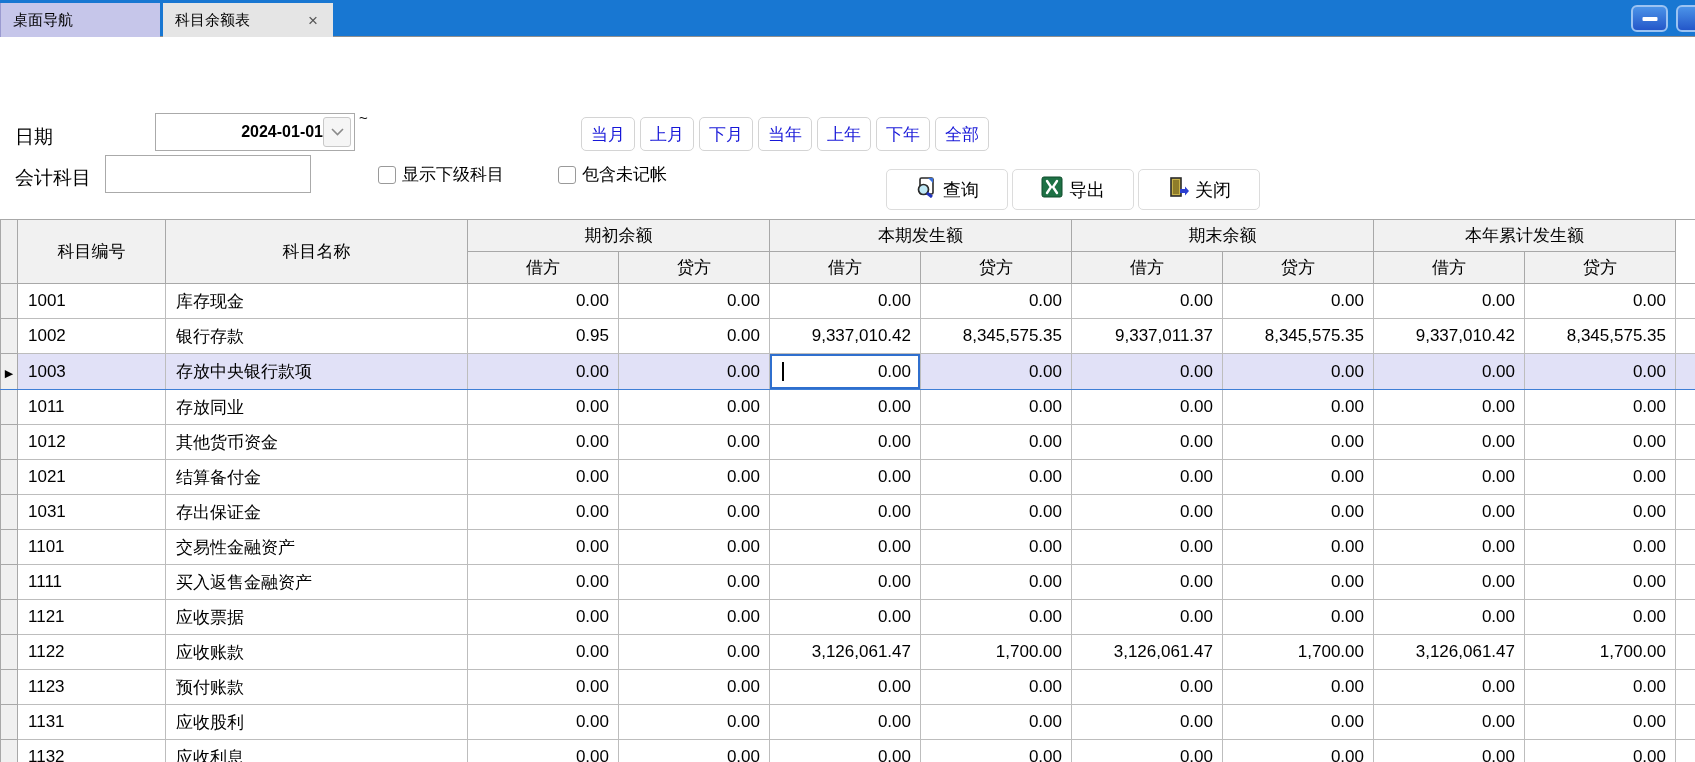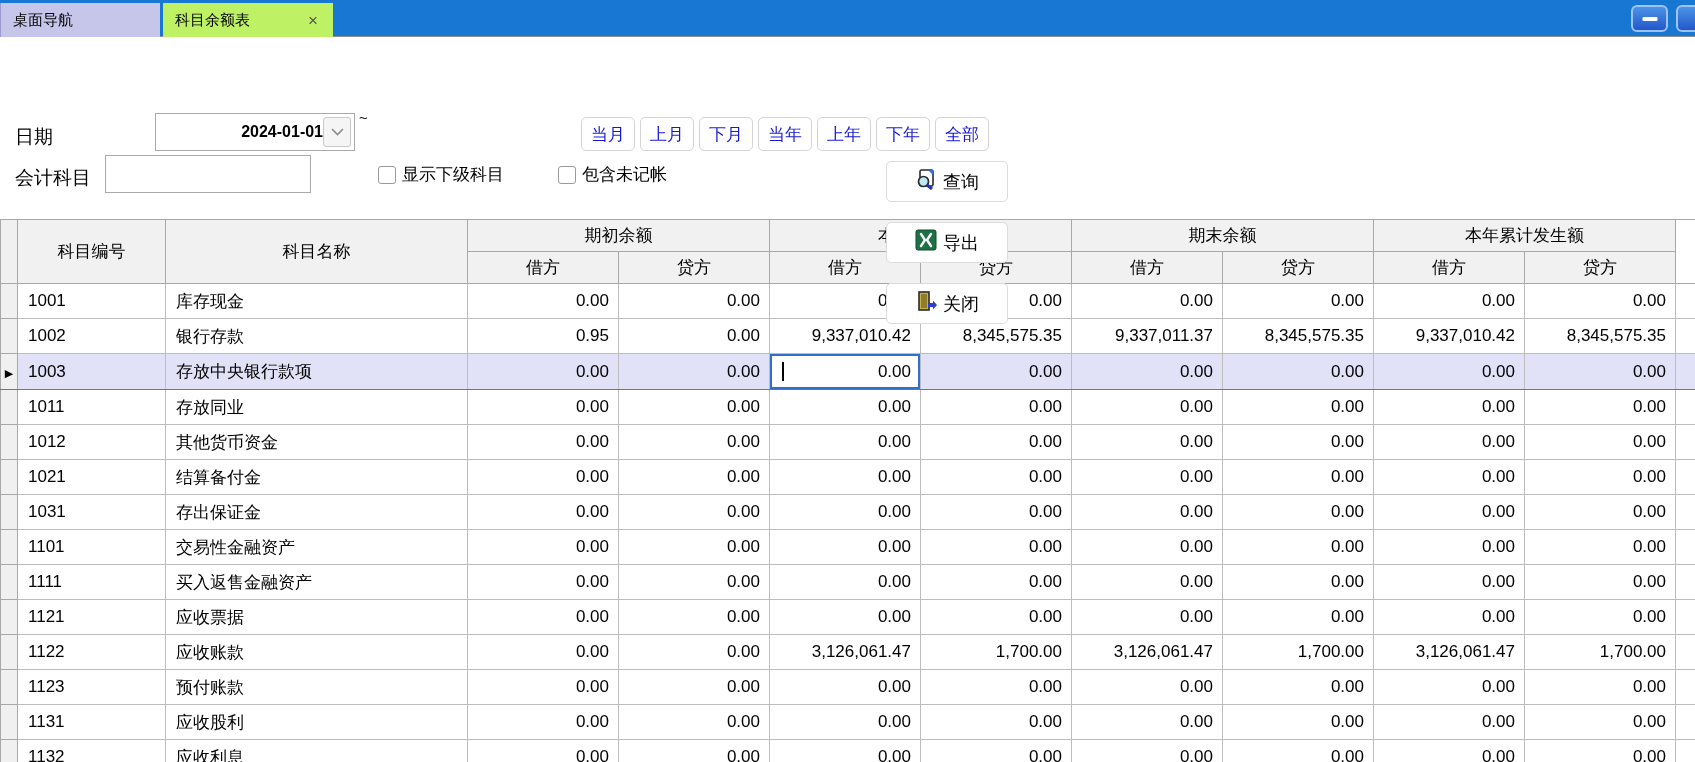--- a/index.html
+++ b/index.html
@@ -5,21 +5,21 @@
   * { margin:0; padding:0; box-sizing:border-box; }
   html,body { width:1695px; height:762px; overflow:hidden; background:#fff;
               font-family:"Liberation Sans", sans-serif; color:#000; }
 
   
   .topbar { position:relative; height:37px; background:#1877d2; border-bottom:1px solid #8f8f8f; }
   .tabs { display:flex; height:100%; }
   .tab { display:flex; align-items:center; height:34px; margin-top:3px; padding:0 12px;
          font-size:15px; cursor:default; }
   .tab.inactive { background:#c6c6ea; width:160px; border-left:1px solid #9a9ad0; }
-  .tab.active { background:#bef264; width:170px; justify-content:space-between; margin-left:3px; }
+  .tab.active { background:#e5e5e5; width:170px; justify-content:space-between; margin-left:3px; }
   .tab-close { color:#555; font-size:17px; line-height:1; padding:0 3px; }
   .win-btn { position:absolute; top:5px; width:37px; height:27px; border-radius:6px;
              background:linear-gradient(#4b93e8,#2457c9); border:2px solid #9cc3f2; }
   .win-btn.min { right:27px; }
   .win-btn.partial { right:-18px; }
   .win-btn .dash { position:absolute; left:50%; top:50%; transform:translate(-50%,-50%);
                    width:15px; height:4px; background:#fff; border-radius:1px; }
 
   
   .filters { position:relative; height:180px; background:#fff; }
@@ -31,21 +31,21 @@
                background:#f5f5f5; display:flex; align-items:center; justify-content:center; }
   .combo .dd svg { stroke:#8a8a8a; }
   .tilde { position:absolute; font-size:15px; }
   .quick { position:absolute; left:581px; top:80px; display:flex; gap:5px; }
   .qbtn { height:34px; padding:0 9px; background:#fff; border:1px solid #d4d4d4; border-radius:5px;
           color:#1717d8; font-size:17px; display:flex; align-items:center; cursor:pointer; }
   .acct-input { position:absolute; left:105px; top:118px; width:206px; height:38px;
                 border:1px solid #aaa; background:#fff; font-size:16px; padding:0 8px; }
   .chk { position:absolute; display:flex; align-items:center; gap:6px; font-size:17px; }
   .chk .box { width:18px; height:18px; border:1px solid #9a9a9a; border-radius:3px; background:#fff; }
-  .actions { position:absolute; left:886px; top:124px; display:flex; gap:20px;flex-direction:column; }
+  .actions { position:absolute; left:886px; top:132px; display:flex; gap:4px; }
   .abtn { width:122px; height:41px; background:#fff; border:1px solid #dcdcdc; border-radius:5px;
           display:flex; align-items:center; justify-content:center; gap:6px; font-size:18px; cursor:pointer; }
 
   
   table { border-collapse:collapse; table-layout:fixed; width:1695px; margin-top:2px; }
   th, td { border:1px solid #b2b2b2; overflow:hidden; white-space:nowrap; }
   thead th { background:#f1f1f1; font-weight:normal; font-size:17px; height:32px; text-align:center;
              border-color:#a8a8a8; }
   tbody td { height:35px; font-size:17px; background:#fff; border-color:#bdbdbd; }
   td.gutter, th.gutter { background:#f0f0f0; border-color:#a8a8a8; text-align:center; padding:0; }

